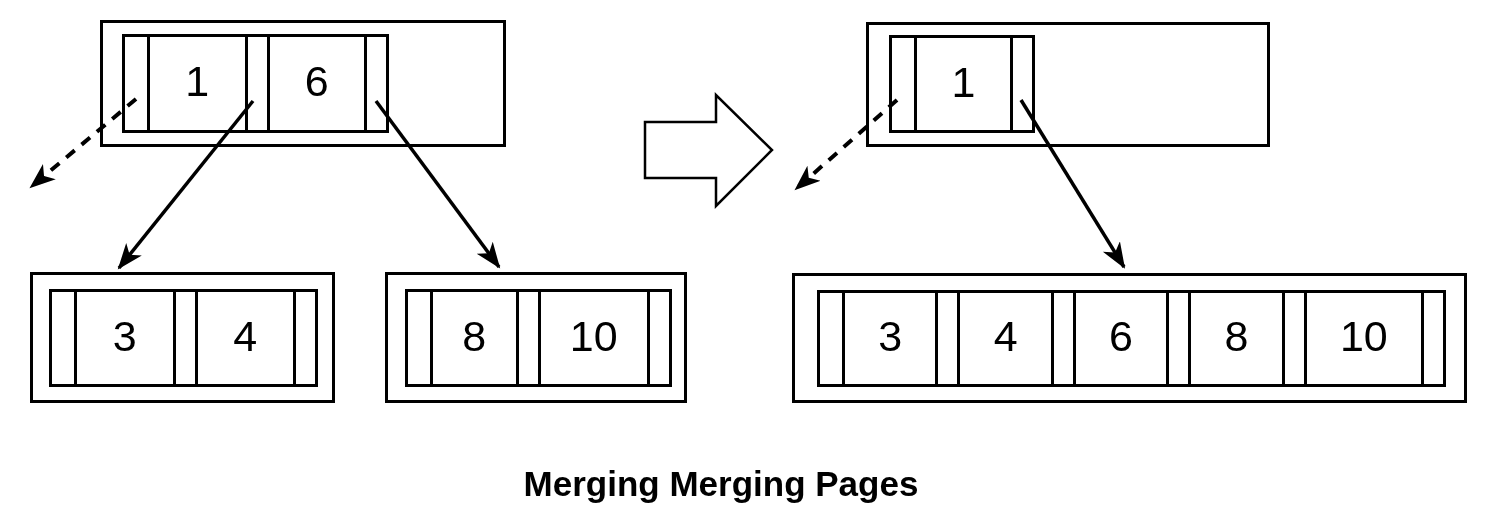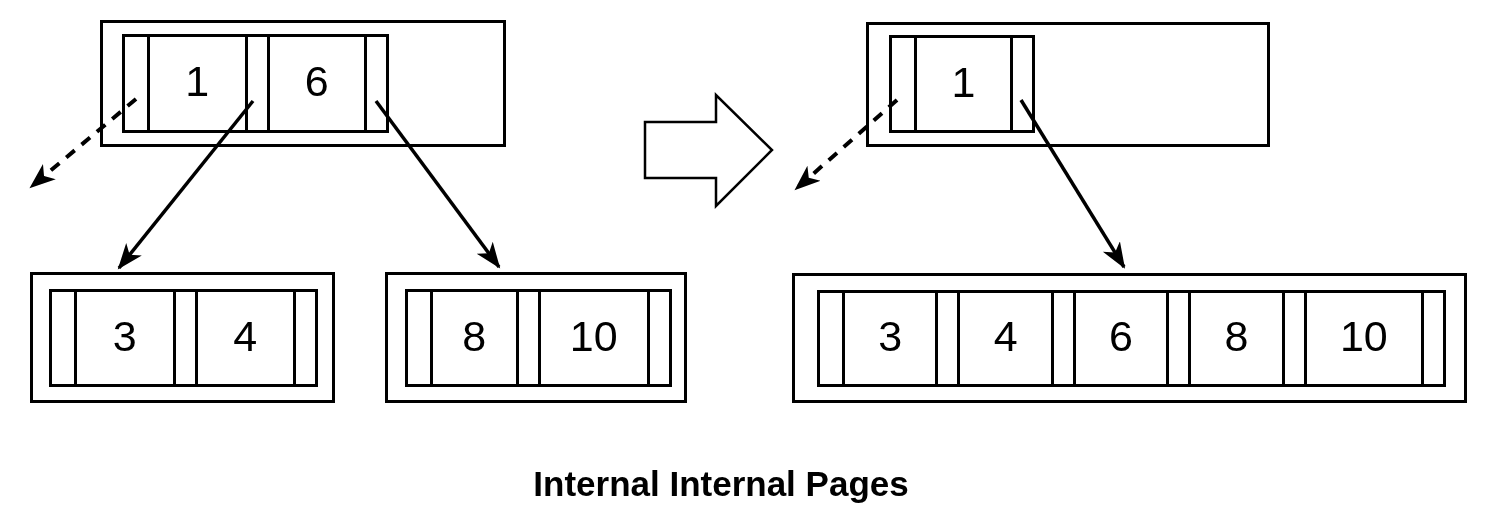--- a/index.html
+++ b/index.html
@@ -147,15 +147,15 @@
 
     <line class="arrow-line" x1="376" y1="101" x2="499" y2="267" marker-end="url(#ah)"></line>
 
     <polygon class="block-arrow" points="645,122 716,122 716,95 772,150 716,206 716,178 645,178"></polygon>
 
     <line class="arrow-dashed" x1="897" y1="100" x2="796" y2="189" marker-end="url(#ah)"></line>
 
     <line class="arrow-line" x1="1021" y1="100" x2="1124" y2="267" marker-end="url(#ah)"></line>
   </svg>
 
-  <div class="caption">Internal Internal Pages</div>
+  <div class="caption">Merging Merging Pages</div>
 
 </div>
 
 </body></html>

